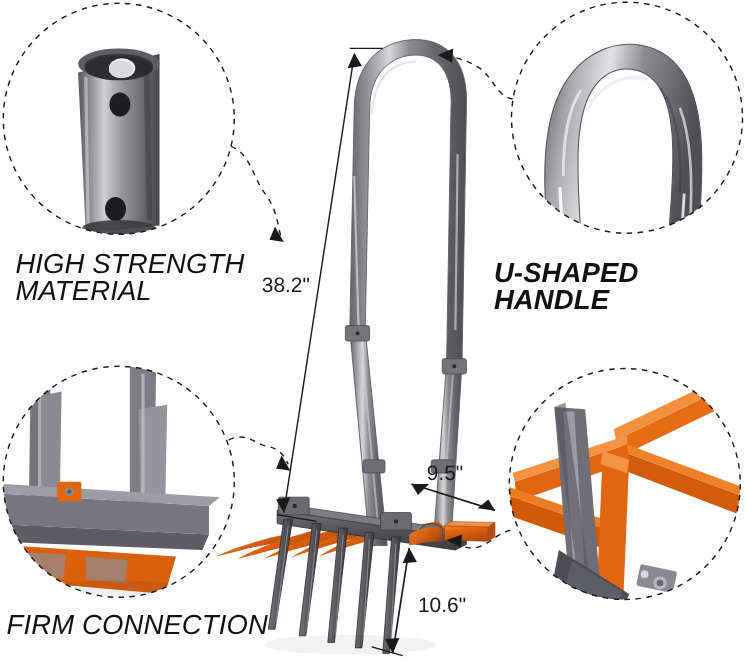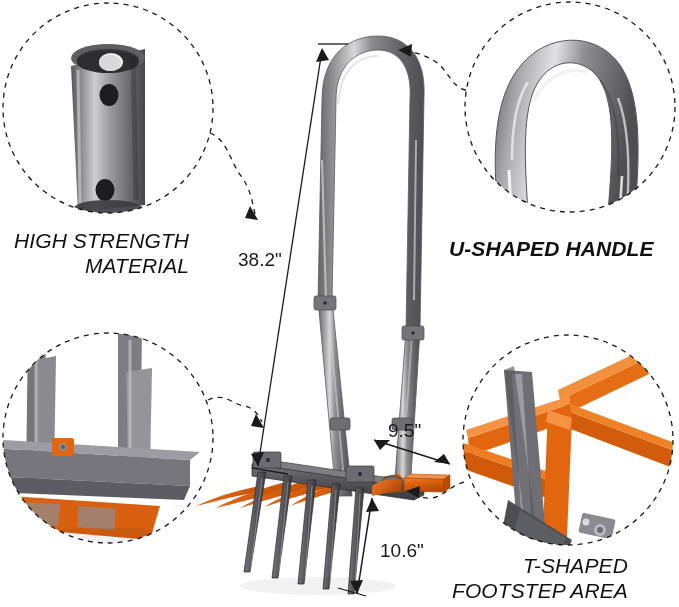--- a/index.html
+++ b/index.html
@@ -21,27 +21,26 @@
     position: absolute;
     left: 0; top: 0;
     width: 679px;
     height: 607px;
   }
   .feature-label {
     position: absolute;
     font-family: "Liberation Sans", sans-serif;
     font-style: italic;
     font-weight: 400;
-    font-size: 21px;
+    font-size: 25px;
     line-height: 25px;
     letter-spacing: 0.1px;
     color: #101010;
     white-space: pre-line;
     text-transform: uppercase;
-    text-align: right;
   }
   .lbl-high-strength { left: 14px;  top: 228px; }
   .lbl-u-handle     { left: 449px; top: 236px; font-weight: bold; }
   .lbl-firm-conn    { left: 6px;   top: 556px; }
   .lbl-t-footstep   { left: 452px; top: 553px; }
 
   .dim-label {
     position: absolute;
     font-family: "Liberation Sans", sans-serif;
     font-weight: 400;
@@ -329,23 +328,22 @@
       <path d="M357,594 L363,580 L350,581 Z" fill="#1a1a1a"></path>
       <line x1="338" y1="588" x2="366" y2="596" stroke="#1a1a1a" stroke-width="1.2"></line>
     </g>
   </svg>
 
   <div class="feature-label lbl-high-strength">HIGH STRENGTH
 MATERIAL</div>
 
   <div class="feature-label lbl-u-handle">U-SHAPED HANDLE</div>
 
-
-  <div class="feature-label lbl-t-footstep">T-SHAPED
-FOOTSTEP AREA</div>
+  <div class="feature-label lbl-firm-conn">FIRM CONNECTION</div>
+
 
   <div class="dim-label dim-38">38.2"</div>
 
   <div class="dim-label dim-95">9.5"</div>
 
   <div class="dim-label dim-106">10.6"</div>
 
 </div>
 
 </body></html>

